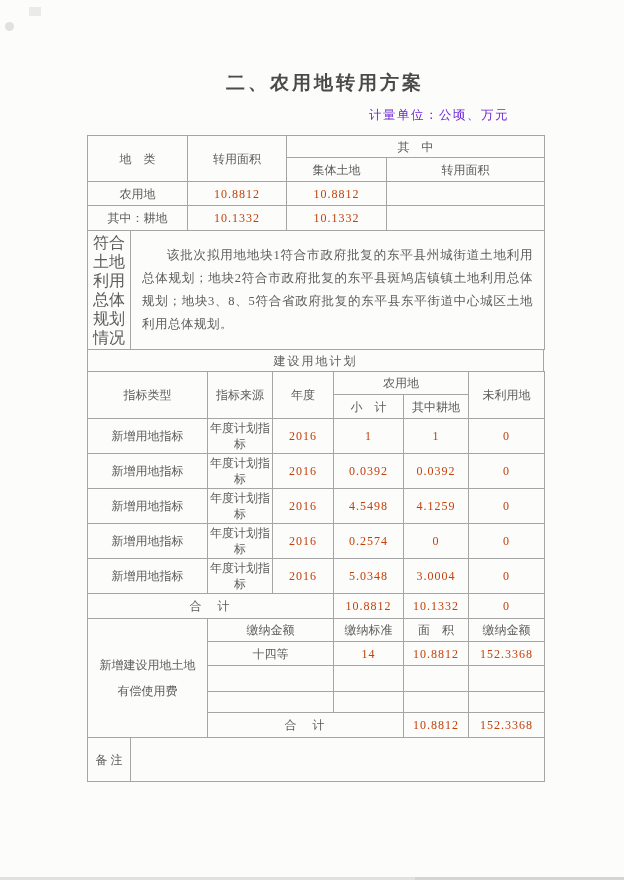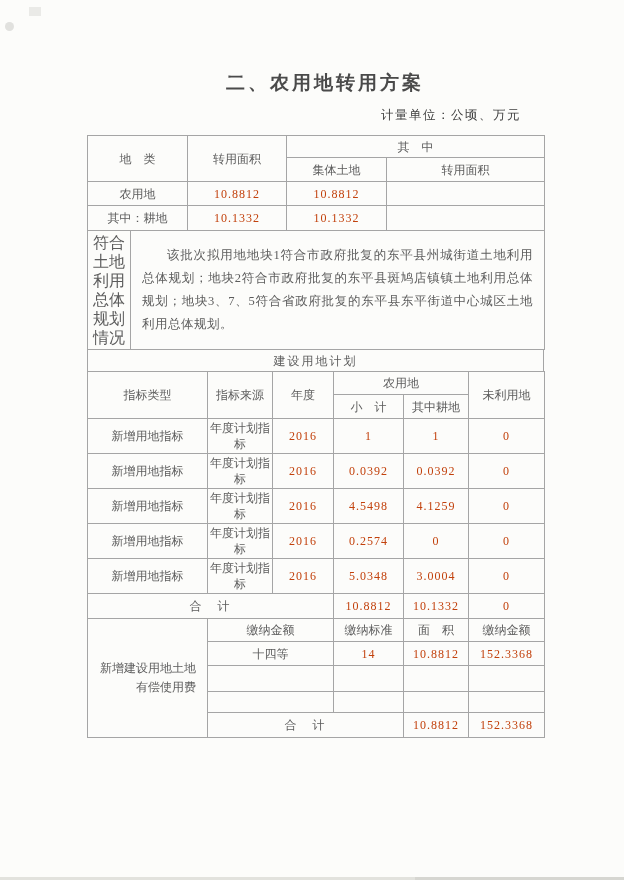--- a/index.html
+++ b/index.html
@@ -10,23 +10,22 @@
     color:#5c5c5c;
     overflow:hidden;
   }
   .page-title{
     position:absolute;left:226px;top:70px;
     font-size:19px;letter-spacing:3px;color:#4a4a4a;font-weight:600;
     white-space:nowrap;
   }
   .unit-note{
     position:absolute;left:369px;top:107px;
-    font-size:12.5px;letter-spacing:1.5px;color:#404040;
+    font-size:12.5px;letter-spacing:1.5px;color:#6d28d9;
     white-space:nowrap;
-    margin-left:12px;
   }
   .doc{
     position:absolute;left:87px;top:136px;width:457px;
   }
   table{width:100%;border-collapse:collapse;table-layout:fixed;}
   .sect{margin-top:-1px;}
   th,td{
     border:1px solid #a5a5a5;
     font-weight:normal;
     font-size:12px;
@@ -44,21 +43,21 @@
   }
   .compliance-text{
     text-align:justify;
     padding:6px 11px;
     font-size:12.5px;
     line-height:23px;
     text-indent:2em;
     letter-spacing:0.5px;
   }
   .fee-label{
-    padding:4px 11px;font-size:12px;line-height:19px;text-align:right;
+    padding:4px 11px;font-size:12px;line-height:26px;
   }
   .remarks-label{width:41px;}
   .remarks-content{}
   
   .artifact-a{position:absolute;left:5px;top:22px;width:9px;height:9px;border-radius:50%;background:#9a9a96;opacity:.28;}
   .artifact-b{position:absolute;left:29px;top:7px;width:12px;height:9px;background:#c9c9c3;opacity:.35;}
   .bottom-edge{position:absolute;left:0;bottom:0;width:100%;height:3px;background:#e2e2dd;}
   .bottom-edge-dark{position:absolute;left:415px;bottom:0;width:209px;height:3px;background:#d6d6d1;}
 </style>
 </head>
@@ -105,21 +104,21 @@
     </table>
 
   <table class="sect">
     <colgroup>
         <col style="width:43px">
         <col style="width:414px">
       </colgroup>
     <tbody>
         <tr style="height:102px">
       <td class="compliance-label">符合土地利用总体规划情况</td>
-      <td class="compliance-text">该批次拟用地地块1符合市政府批复的东平县州城街道土地利用总体规划；地块2符合市政府批复的东平县斑鸠店镇镇土地利用总体规划；地块3、7、5符合省政府批复的东平县东平街道中心城区土地利用总体规划。</td>
+      <td class="compliance-text">该批次拟用地地块1符合市政府批复的东平县州城街道土地利用总体规划；地块2符合市政府批复的东平县斑鸠店镇镇土地利用总体规划；地块3、8、5符合省政府批复的东平县东平街道中心城区土地利用总体规划。</td>
     </tr>
   </tbody>
     </table>
 
   <table class="sect">
     <tbody>
         <tr style="height:22px">
       <td style="letter-spacing:2px">建设用地计划</td>
     </tr>
   </tbody>
@@ -230,17 +229,29 @@
       <td></td>
     </tr>
     <tr style="height:25px">
       <td colspan="2" style="letter-spacing:2px">合　计</td>
       <td class="num">10.8812</td>
       <td class="num">152.3368</td>
     </tr>
   </tbody>
     </table>
 
+  <table class="sect">
+    <colgroup>
+        <col style="width:43px">
+        <col style="width:414px">
+      </colgroup>
+    <tbody>
+        <tr style="height:44px">
+      <td class="remarks-label">备 注</td>
+      <td class="remarks-content"></td>
+    </tr>
+  </tbody>
+    </table>
 
 </div>
 
 <div class="bottom-edge"></div>
 <div class="bottom-edge-dark"></div>
 
 </body></html>

